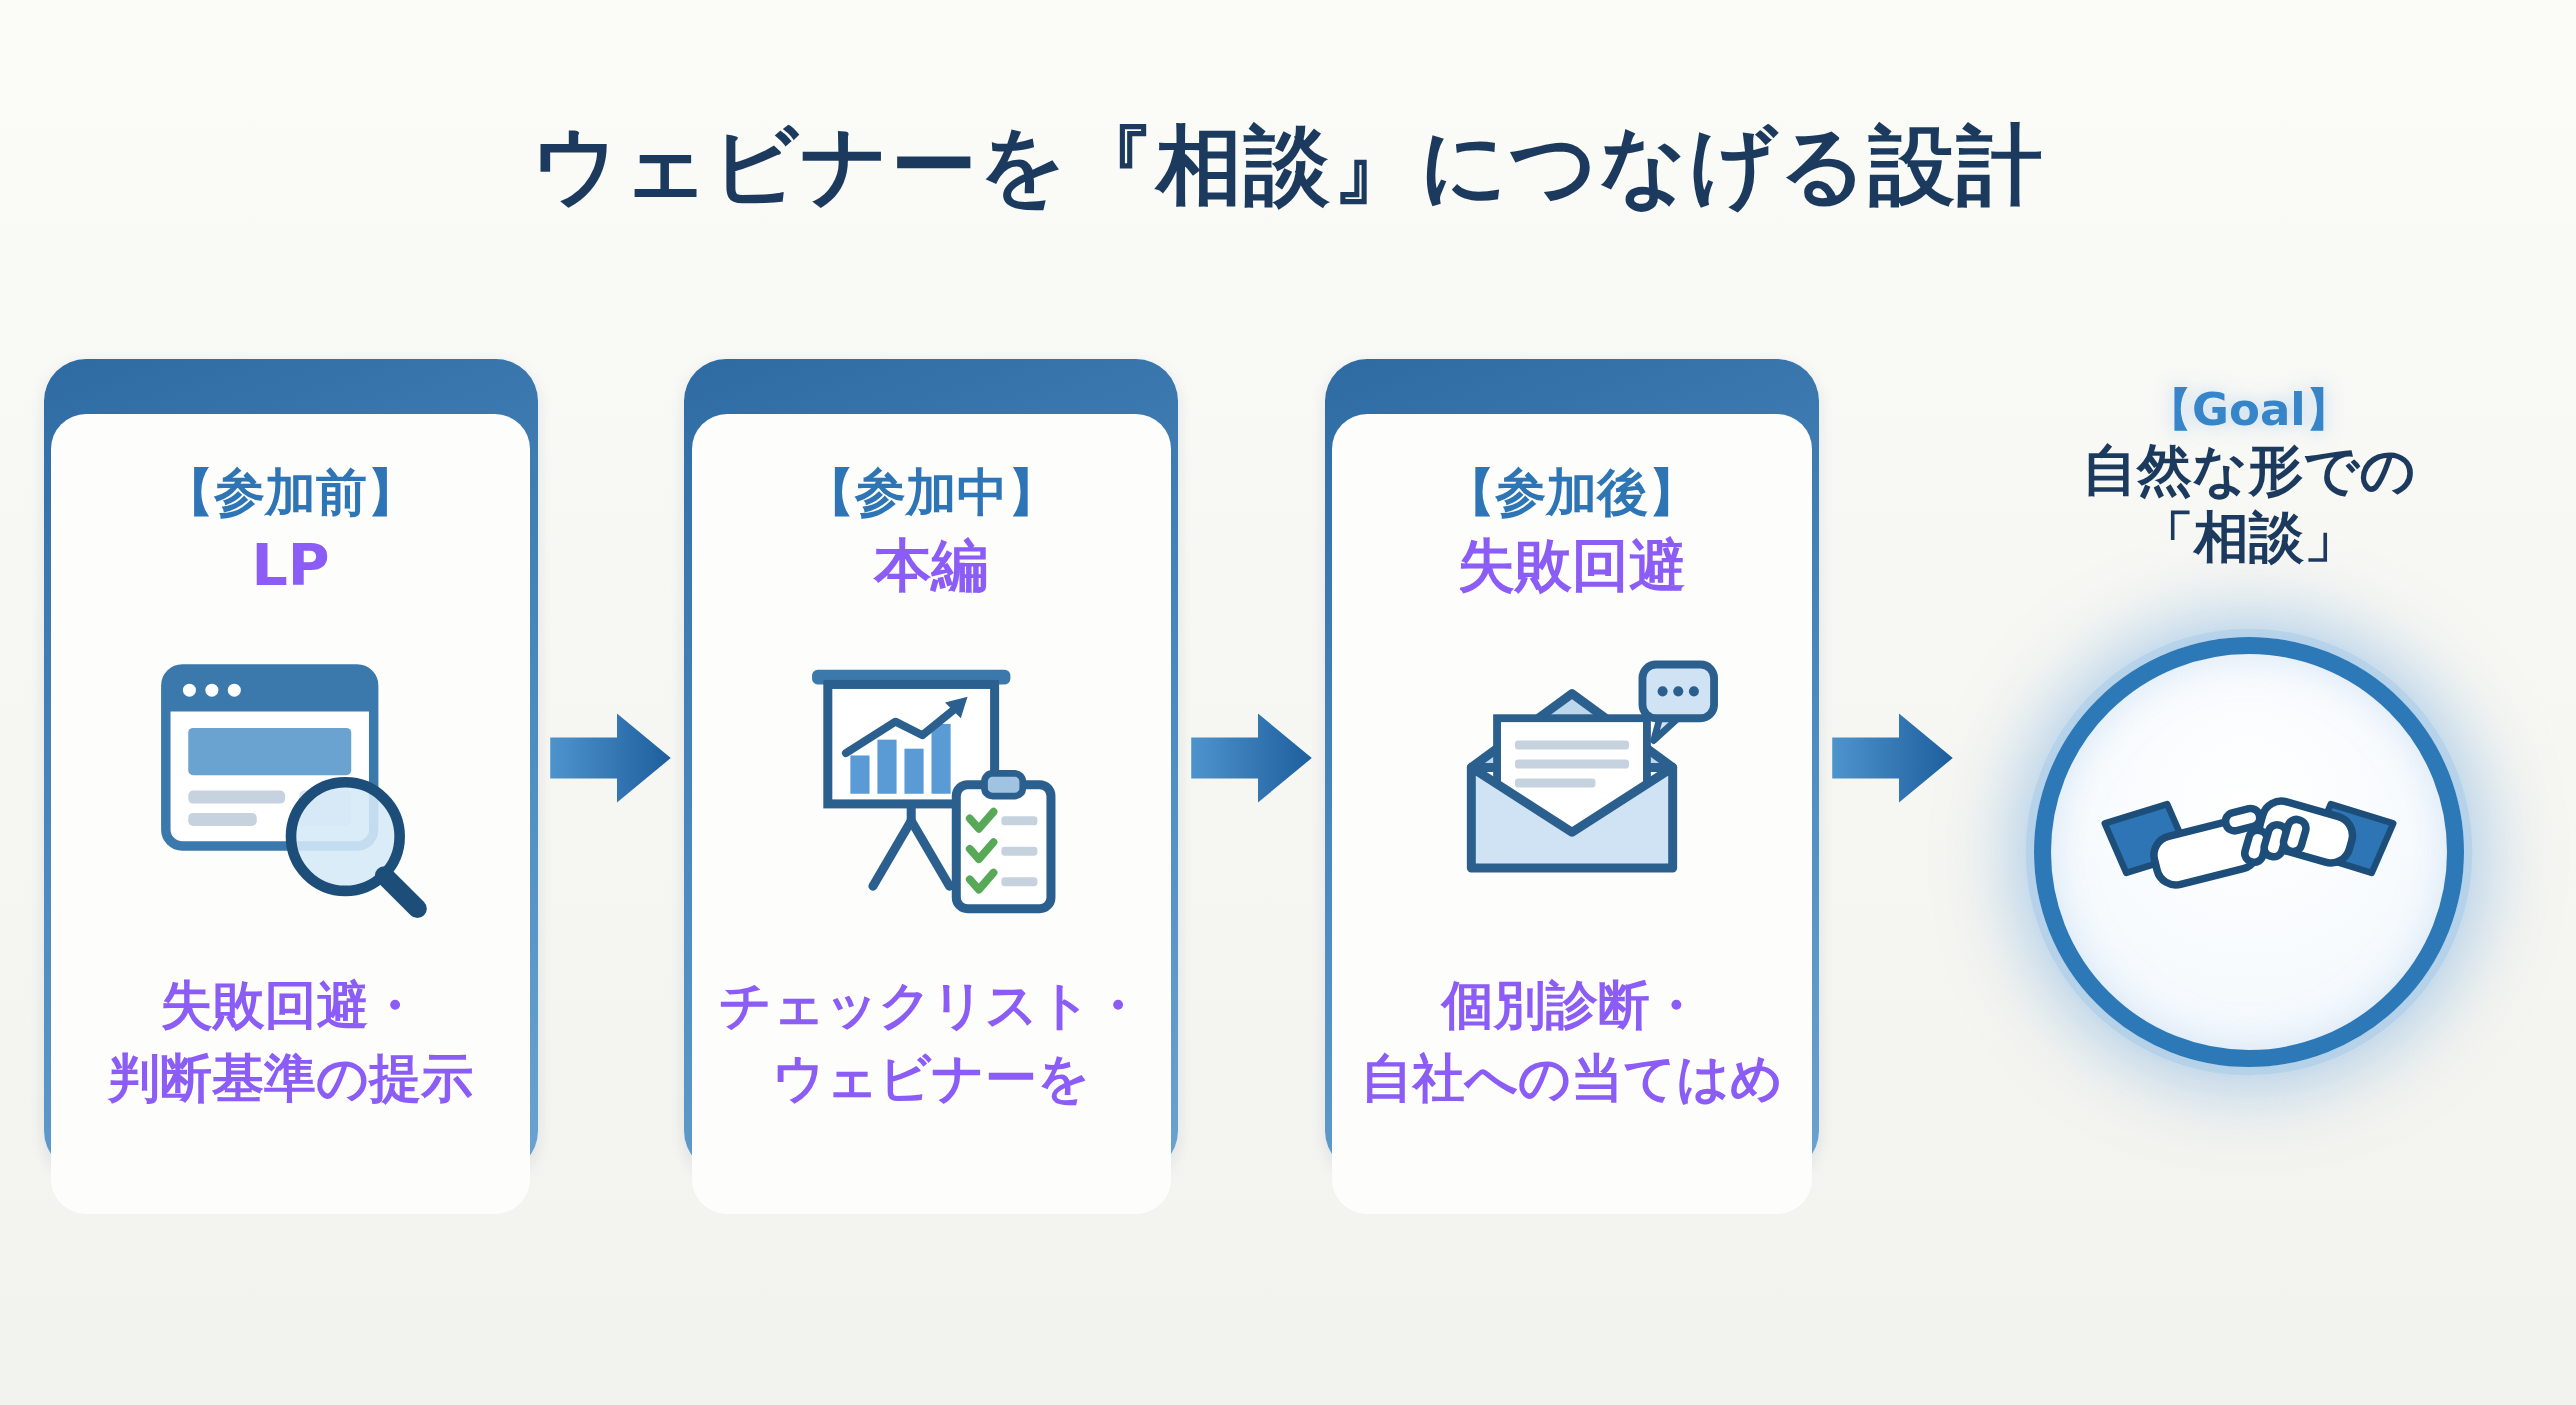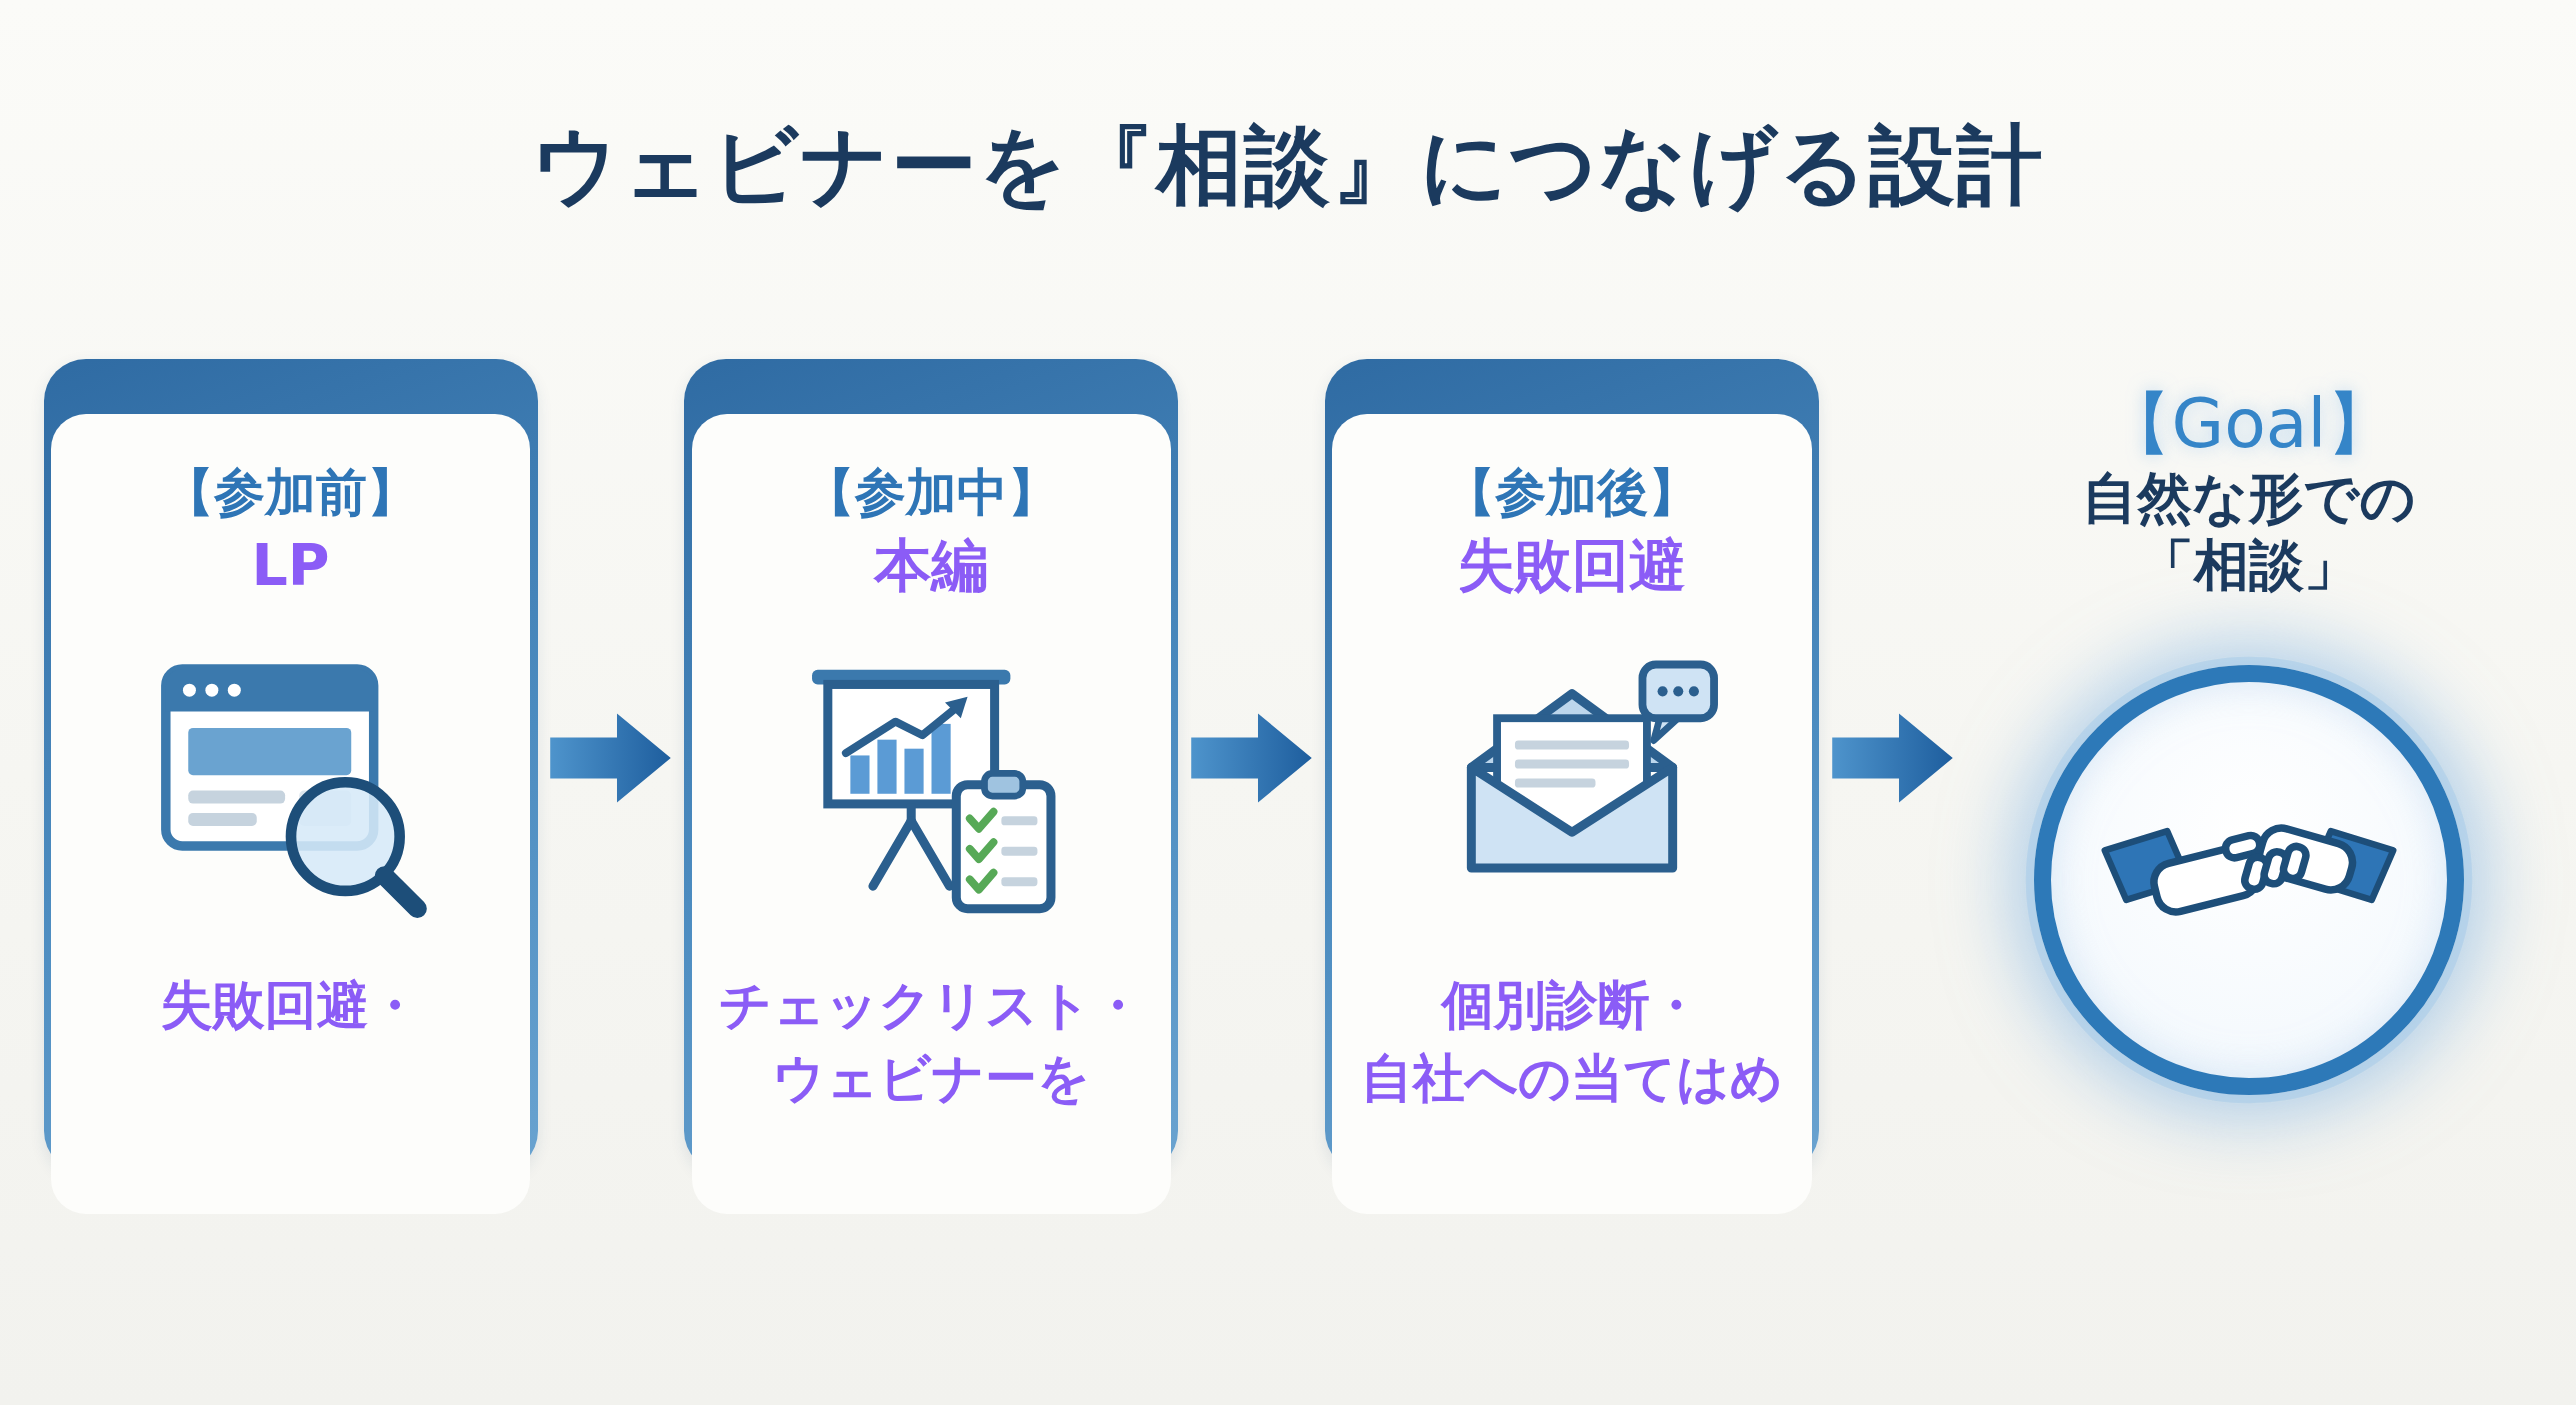--- a/index.html
+++ b/index.html
@@ -83,22 +83,22 @@
     margin-top: 348px;
   }
   .arrow svg { display: block; width: 121px; height: 102px; }
   .goal {
     flex: 0 0 auto;
     width: 567px;
     padding-top: 24px;
     text-align: center;
   }
   .goal-label {
-    font-size: 68px;
-    font-weight: 400;
+    font-size: 45px;
+    font-weight: 700;
     color: #3585c8;
     line-height: 1.2;
     text-shadow: 0 0 16.5px rgba(140, 190, 235, 0.55);
   }
   .goal-line {
     font-size: 55px;
     font-weight: 800;
     color: #1b3a5e;
     line-height: 1.22;
   }
@@ -151,20 +151,21 @@
             <rect x="33" y="66" width="138" height="40" rx="4" fill="#6aa3d0"></rect>
             <rect x="33" y="119" width="82" height="11" rx="4" fill="#c6d3de"></rect>
             <rect x="33" y="138" width="58" height="11" rx="4" fill="#c6d3de"></rect>
             <rect x="127" y="119" width="44" height="30" rx="4" fill="#dde6ee"></rect>
             <circle cx="166" cy="158" r="46" fill="#d6e9f8" fill-opacity="0.88" stroke="#1d4e79" stroke-width="9"></circle>
             <line x1="199" y1="191" x2="227" y2="219" stroke="#1d4e79" stroke-width="16" stroke-linecap="round"></line>
           </svg>
         </div>
         <div class="desc">
           <span>失敗回避・</span><br>
+          <span>判断基準の提示</span>
         </div>
       </div>
     </div>
 
     <div class="arrow">
       <svg viewBox="0 0 130 110">
         <polygon points="0,33 72,33 72,7 130,55 72,103 72,77 0,77" fill="url(#arrowGrad)"></polygon>
       </svg>
     </div>
 

